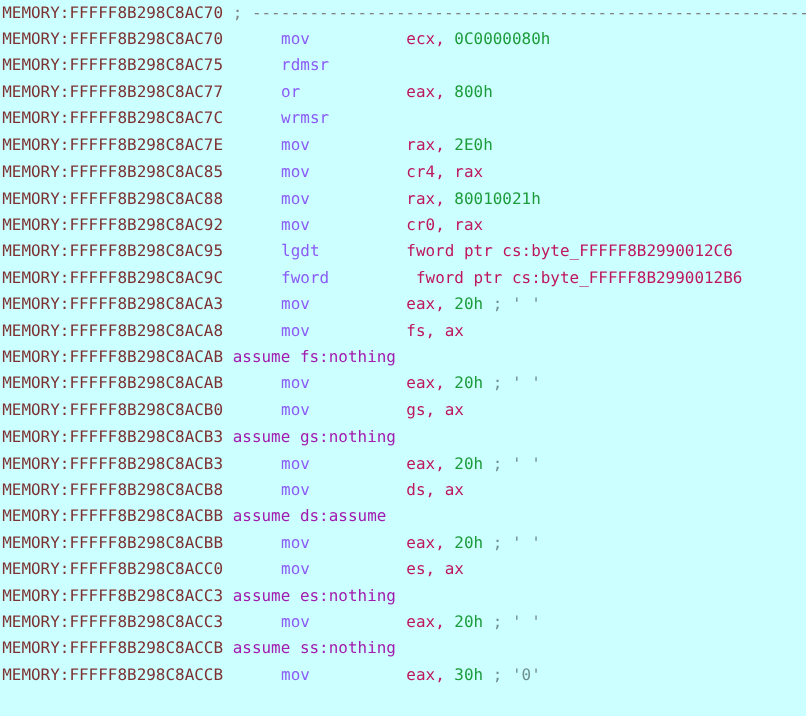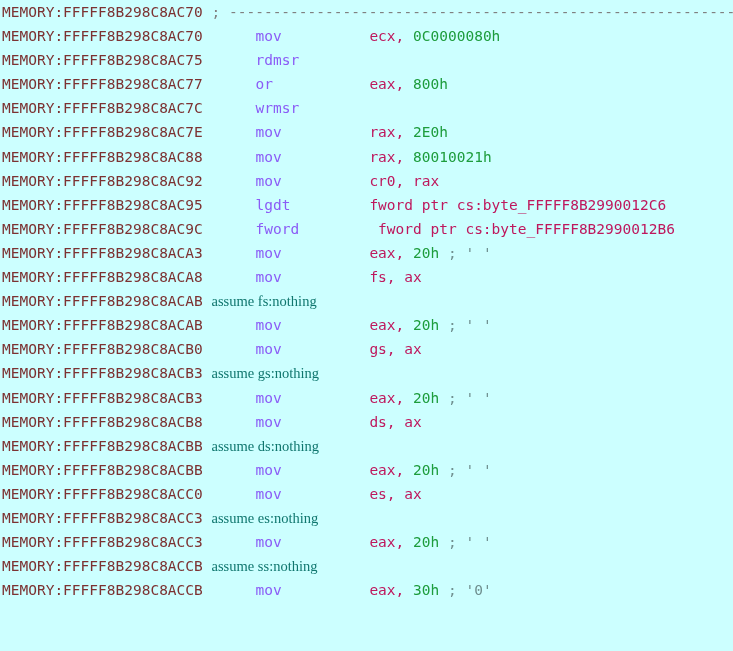--- a/index.html
+++ b/index.html
@@ -24,47 +24,48 @@
     height: 24.1px;
     white-space: pre;
     display: block;
     padding-left: 2px;
   }
   .addr    { color: #7c3232; }
   .sep     { color: #7c3232; }
   .mnem    { color: #8b5cf6; padding-left: 44px; }
   .operand { color: #be185d; }
   .num     { color: #1d9c3c; }
-  .directive { color: #0f766e; font-family: Liberation Serif, serif; }
+  .directive { color: #a21caf; }
   .comment { color: #6f8f8f; }
   .dashcmt { color: #808080; }
 </style>
 </head>
 <body>
 
 <div id="disasm-view">
     <div class="line"><span class="addr">MEMORY:FFFFF8B298C8AC70</span><span class="sep"> </span><span class="dashcmt">; ------------------------------------------------------------------</span></div>
     <div class="line"><span class="addr">MEMORY:FFFFF8B298C8AC70</span><span class="sep"> </span><span class="mnem">mov</span><span class="mnem">     </span><span class="operand">ecx, </span><span class="num">0C0000080h</span></div>
     <div class="line"><span class="addr">MEMORY:FFFFF8B298C8AC75</span><span class="sep"> </span><span class="mnem">rdmsr</span><span class="mnem">   </span></div>
     <div class="line"><span class="addr">MEMORY:FFFFF8B298C8AC77</span><span class="sep"> </span><span class="mnem">or</span><span class="mnem">      </span><span class="operand">eax, </span><span class="num">800h</span></div>
     <div class="line"><span class="addr">MEMORY:FFFFF8B298C8AC7C</span><span class="sep"> </span><span class="mnem">wrmsr</span><span class="mnem">   </span></div>
     <div class="line"><span class="addr">MEMORY:FFFFF8B298C8AC7E</span><span class="sep"> </span><span class="mnem">mov</span><span class="mnem">     </span><span class="operand">rax, </span><span class="num">2E0h</span></div>
+    <div class="line"><span class="addr">MEMORY:FFFFF8B298C8AC85</span><span class="sep"> </span><span class="mnem">mov</span><span class="mnem">     </span><span class="operand">cr4, rax</span></div>
     <div class="line"><span class="addr">MEMORY:FFFFF8B298C8AC88</span><span class="sep"> </span><span class="mnem">mov</span><span class="mnem">     </span><span class="operand">rax, </span><span class="num">80010021h</span></div>
     <div class="line"><span class="addr">MEMORY:FFFFF8B298C8AC92</span><span class="sep"> </span><span class="mnem">mov</span><span class="mnem">     </span><span class="operand">cr0, rax</span></div>
     <div class="line"><span class="addr">MEMORY:FFFFF8B298C8AC95</span><span class="sep"> </span><span class="mnem">lgdt</span><span class="mnem">    </span><span class="operand">fword ptr cs:byte_FFFFF8B2990012C6</span></div>
     <div class="line"><span class="addr">MEMORY:FFFFF8B298C8AC9C</span><span class="sep"> </span><span class="mnem">fword</span><span class="mnem">    </span><span class="operand">fword ptr cs:byte_FFFFF8B2990012B6</span></div>
     <div class="line"><span class="addr">MEMORY:FFFFF8B298C8ACA3</span><span class="sep"> </span><span class="mnem">mov</span><span class="mnem">     </span><span class="operand">eax, </span><span class="num">20h</span><span class="comment"> ; ' '</span></div>
     <div class="line"><span class="addr">MEMORY:FFFFF8B298C8ACA8</span><span class="sep"> </span><span class="mnem">mov</span><span class="mnem">     </span><span class="operand">fs, ax</span></div>
     <div class="line"><span class="addr">MEMORY:FFFFF8B298C8ACAB</span><span class="sep"> </span><span class="directive">assume</span><span class="directive"> fs:nothing</span></div>
     <div class="line"><span class="addr">MEMORY:FFFFF8B298C8ACAB</span><span class="sep"> </span><span class="mnem">mov</span><span class="mnem">     </span><span class="operand">eax, </span><span class="num">20h</span><span class="comment"> ; ' '</span></div>
     <div class="line"><span class="addr">MEMORY:FFFFF8B298C8ACB0</span><span class="sep"> </span><span class="mnem">mov</span><span class="mnem">     </span><span class="operand">gs, ax</span></div>
     <div class="line"><span class="addr">MEMORY:FFFFF8B298C8ACB3</span><span class="sep"> </span><span class="directive">assume</span><span class="directive"> gs:nothing</span></div>
     <div class="line"><span class="addr">MEMORY:FFFFF8B298C8ACB3</span><span class="sep"> </span><span class="mnem">mov</span><span class="mnem">     </span><span class="operand">eax, </span><span class="num">20h</span><span class="comment"> ; ' '</span></div>
     <div class="line"><span class="addr">MEMORY:FFFFF8B298C8ACB8</span><span class="sep"> </span><span class="mnem">mov</span><span class="mnem">     </span><span class="operand">ds, ax</span></div>
-    <div class="line"><span class="addr">MEMORY:FFFFF8B298C8ACBB</span><span class="sep"> </span><span class="directive">assume</span><span class="directive"> ds:nothing</span></div>
+    <div class="line"><span class="addr">MEMORY:FFFFF8B298C8ACBB</span><span class="sep"> </span><span class="directive">assume</span><span class="directive"> ds:assume</span></div>
     <div class="line"><span class="addr">MEMORY:FFFFF8B298C8ACBB</span><span class="sep"> </span><span class="mnem">mov</span><span class="mnem">     </span><span class="operand">eax, </span><span class="num">20h</span><span class="comment"> ; ' '</span></div>
     <div class="line"><span class="addr">MEMORY:FFFFF8B298C8ACC0</span><span class="sep"> </span><span class="mnem">mov</span><span class="mnem">     </span><span class="operand">es, ax</span></div>
     <div class="line"><span class="addr">MEMORY:FFFFF8B298C8ACC3</span><span class="sep"> </span><span class="directive">assume</span><span class="directive"> es:nothing</span></div>
     <div class="line"><span class="addr">MEMORY:FFFFF8B298C8ACC3</span><span class="sep"> </span><span class="mnem">mov</span><span class="mnem">     </span><span class="operand">eax, </span><span class="num">20h</span><span class="comment"> ; ' '</span></div>
     <div class="line"><span class="addr">MEMORY:FFFFF8B298C8ACCB</span><span class="sep"> </span><span class="directive">assume</span><span class="directive"> ss:nothing</span></div>
     <div class="line"><span class="addr">MEMORY:FFFFF8B298C8ACCB</span><span class="sep"> </span><span class="mnem">mov</span><span class="mnem">     </span><span class="operand">eax, </span><span class="num">30h</span><span class="comment"> ; '0'</span></div>
     <div class="line"></div>
   </div>
 
 </body></html>

